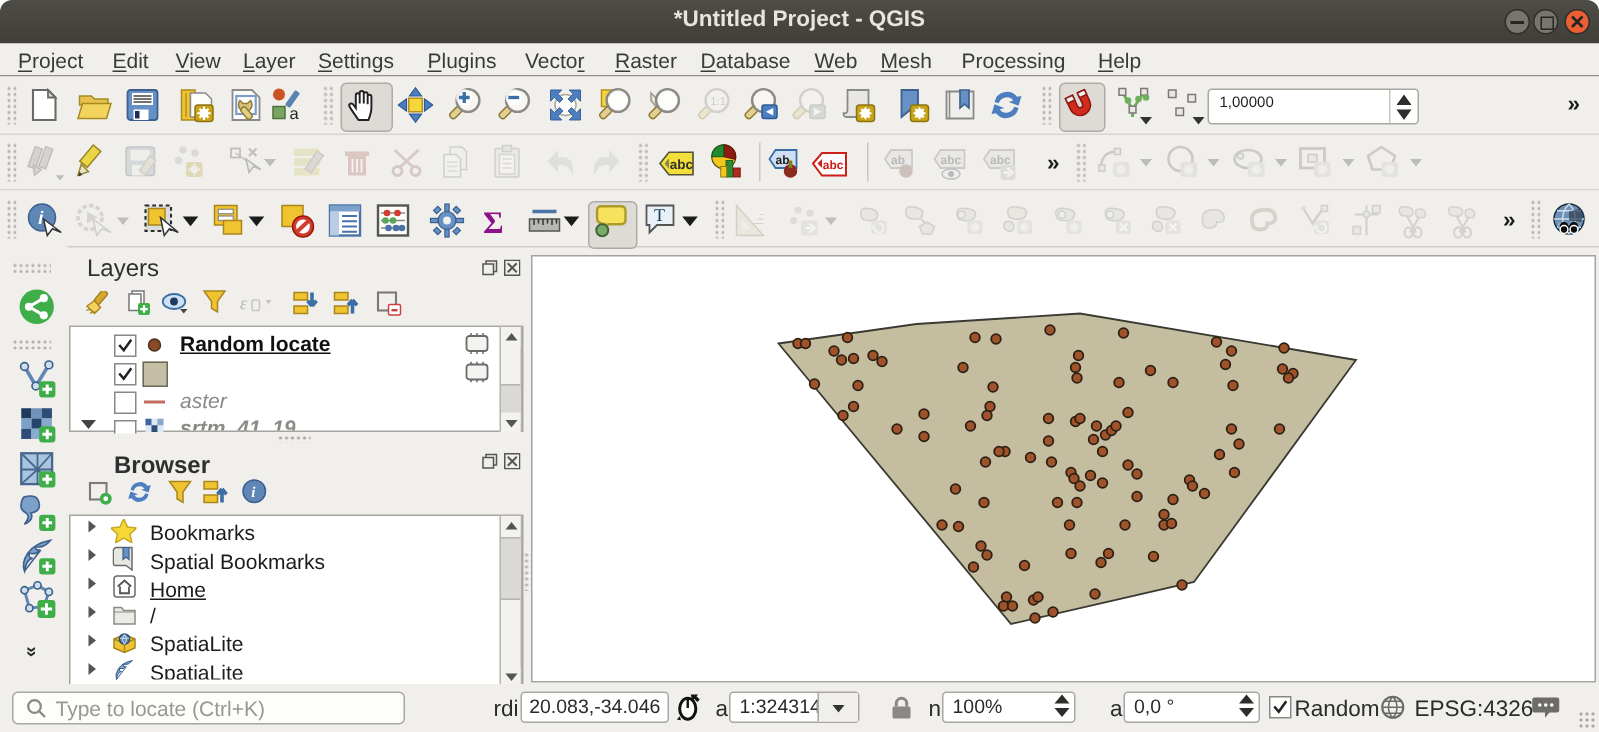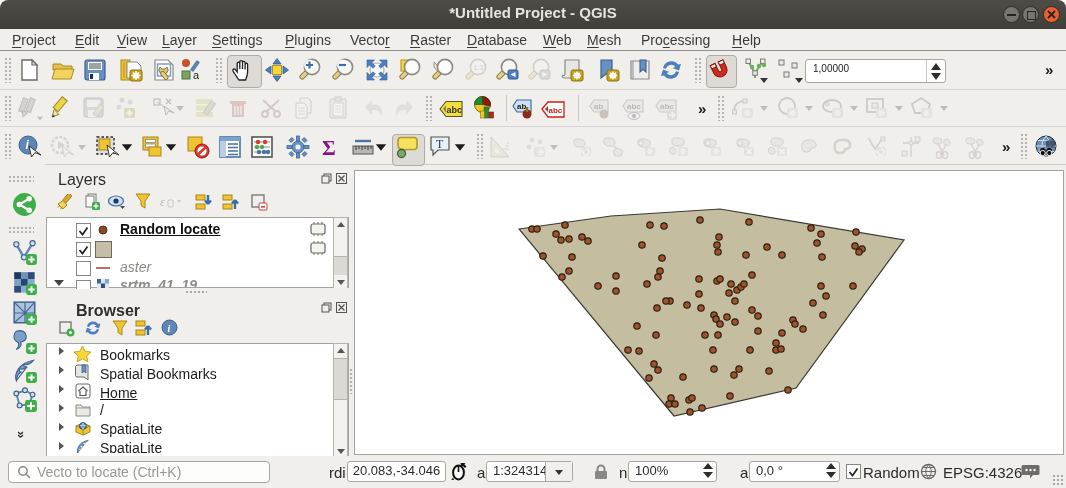--- a/index.html
+++ b/index.html
@@ -1012,21 +1012,21 @@
     </svg>
   </div>
   <div class="abs" style="left:349px;top:368px;width:5px;height:26px;background-image:radial-gradient(#b5b3ae 1px,transparent 1.1px);background-size:4px 4px;"></div>
 
   <div id="status">
     <div class="abs" style="left:8px;top:5px;width:262px;height:22px;background:#fdfdfc;border:1px solid #a9a7a2;border-radius:4px;box-sizing:border-box;">
       <svg class="abs" style="left:8px;top:3px;width:14px;height:14px;" viewBox="0 0 14 14">
           <circle cx="6" cy="6" r="4.2" fill="none" stroke="#8a8884" stroke-width="1.5"></circle>
           <path d="M9 9 L13 13" stroke="#8a8884" stroke-width="1.5"></path>
         </svg>
-      <span style="position:absolute;left:28px;top:2px;font-size:14px;color:#9a9893;">Vecto to locate (Ctrl+K)</span>
+      <span style="position:absolute;left:28px;top:2px;font-size:14px;color:#9a9893;">Type to locate (Ctrl+K)</span>
     </div>
     <span class="slabel" style="left:329px;top:8px;">rdi</span>
     <div class="sbox" style="left:347px;top:5px;width:99px;height:21px;border-radius:3px;text-align:center;"><span style="position:relative;top:1px;">20.083,-34.046</span></div>
     <svg class="abs" style="left:450px;top:5px;width:18px;height:20px;" viewBox="0 0 18 20">
         <ellipse cx="8.5" cy="11.5" rx="5.4" ry="7" fill="#fdfdfb" stroke="#111" stroke-width="2"></ellipse>
         <path d="M8.5 4.5 v6.5" stroke="#111" stroke-width="1.6"></path>
         <path d="M10.5 2 h5 l-1.2 1.2 2.2 2.2 -1.6 1.6 -2.2-2.2 L11.5 6 z" fill="#111"></path>
         <path d="M3.2 16.5 l-2 2.2 2.8 0.4 z" fill="#111"></path>
       </svg>
     <span class="slabel" style="left:477px;top:8px;">a</span>

